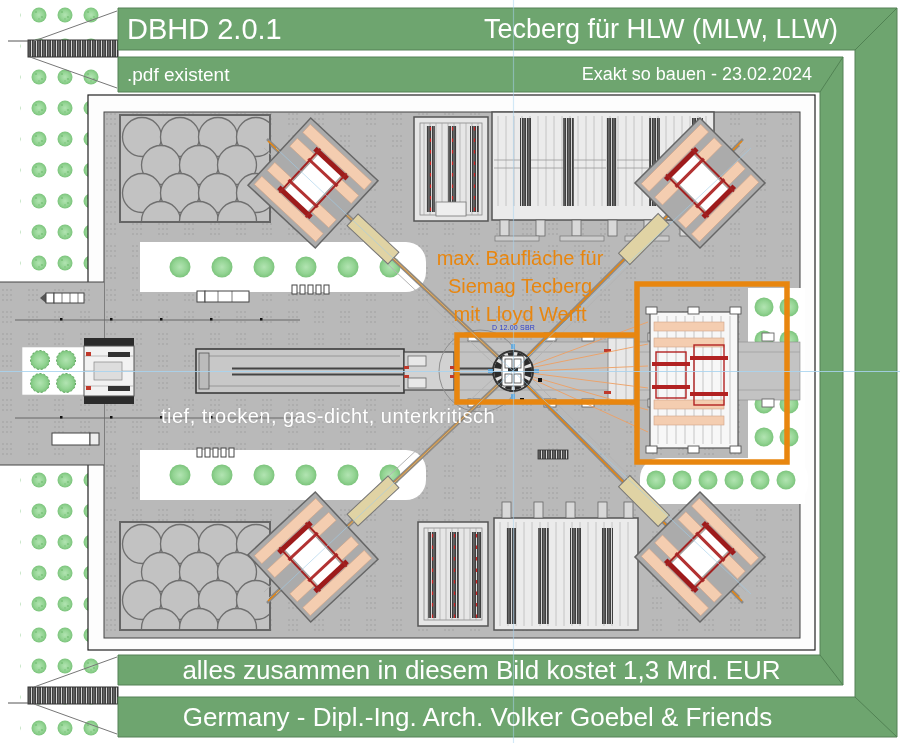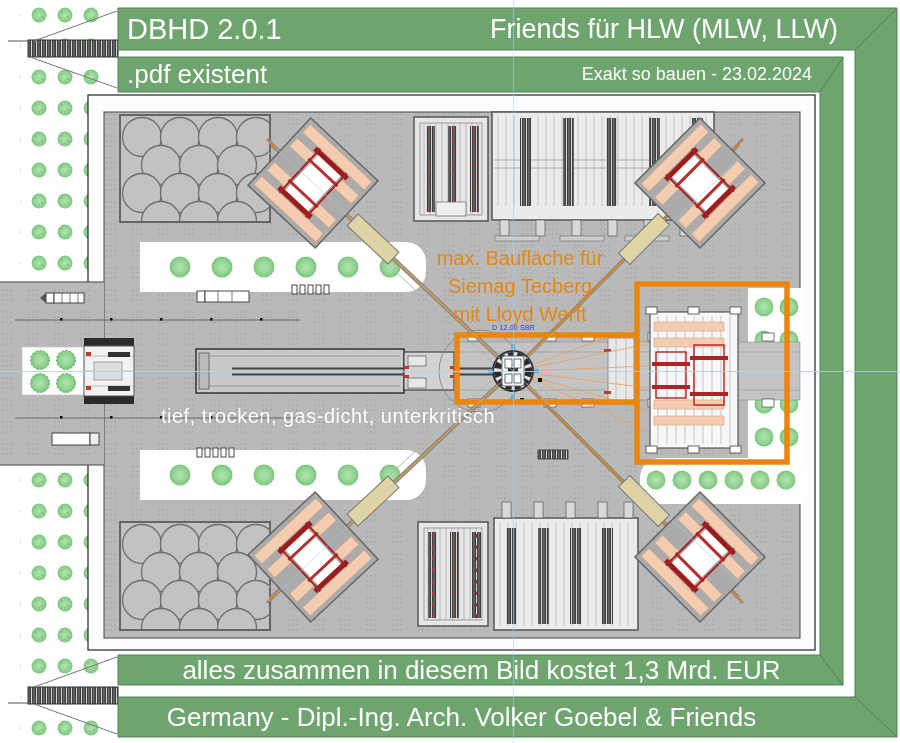--- a/index.html
+++ b/index.html
@@ -2,24 +2,24 @@
 <html style="--banner_green: #6ea56f; --accent_orange: #e8860f; --tree_green: #93d493; --site_gray: #b9b9b9; --axis_blue: #a8d4f0; --drawing_red: #b22222;"><head>
 <meta charset="utf-8">
 <style>
   html,body{margin:0;padding:0;background:#fff;}
   #stage{position:relative;width:900px;height:743px;background:#fff;overflow:hidden;
          font-family:"Liberation Sans",sans-serif;}
   #plan-svg{position:absolute;left:0;top:0;}
   .txt{position:absolute;color:#fff;white-space:nowrap;}
   .banner-row1-left{left:127px;top:8px;height:42px;line-height:42px;font-size:29px;font-weight:normal;}
   .banner-row1-right{left:390px;top:8px;width:448px;height:42px;line-height:42px;font-size:27px;text-align:right;}
-  .banner-row2-left{left:127px;top:57px;height:49px;line-height:35px;font-size:26px;}
+  .banner-row2-left{left:127px;top:57px;height:49px;line-height:35px;font-size:19px;}
   .banner-row2-right{left:395px;top:57px;width:417px;height:35px;line-height:35px;font-size:18px;text-align:right;}
   .banner-cost{left:118px;top:655px;width:727px;height:22px;line-height:30px;font-size:26px;text-align:center;}
-  .banner-credit{left:108px;top:697px;width:707px;height:44px;line-height:40px;font-size:26px;text-align:center;}
+  .banner-credit{left:124px;top:697px;width:707px;height:44px;line-height:40px;font-size:26px;text-align:center;}
   .note-orange{left:415px;top:244px;width:210px;text-align:center;font-size:20px;line-height:28px;
                color:var(--accent_orange,#e8860f);}
   .slogan{left:161px;top:405px;font-size:20px;color:#fff;letter-spacing:.5px;
           text-shadow:0 0 2px rgba(120,120,120,.35);}
   .shaft-label{left:492px;top:324px;font-size:7px;color:#2b3ecc;letter-spacing:.2px;}
 </style>
 </head>
 <body>
 
 <div id="stage">
@@ -575,21 +575,21 @@
     <g stroke="#a0cce8" stroke-width="1" opacity="0.6">
       <line x1="513" y1="371" x2="276" y2="148"></line>
           <line x1="513" y1="371" x2="751" y2="148"></line>
       <line x1="513" y1="371" x2="276" y2="594"></line>
           <line x1="513" y1="371" x2="751" y2="594"></line>
     </g>
   </g>
 </svg>
 
 <div class="txt banner-row1-left">DBHD 2.0.1</div>
-<div class="txt banner-row1-right">Friends für HLW (MLW, LLW)</div>
+<div class="txt banner-row1-right">Tecberg für HLW (MLW, LLW)</div>
 <div class="txt banner-row2-left">.pdf existent</div>
 <div class="txt banner-row2-right">Exakt so bauen - 23.02.2024</div>
 
 <div class="txt note-orange">
   <div>max. Baufläche für</div>
   <div>Siemag Tecberg</div>
   <div>mit Lloyd Werft</div>
 </div>
 
 <div class="txt shaft-label">D 12.00 SBR</div>

